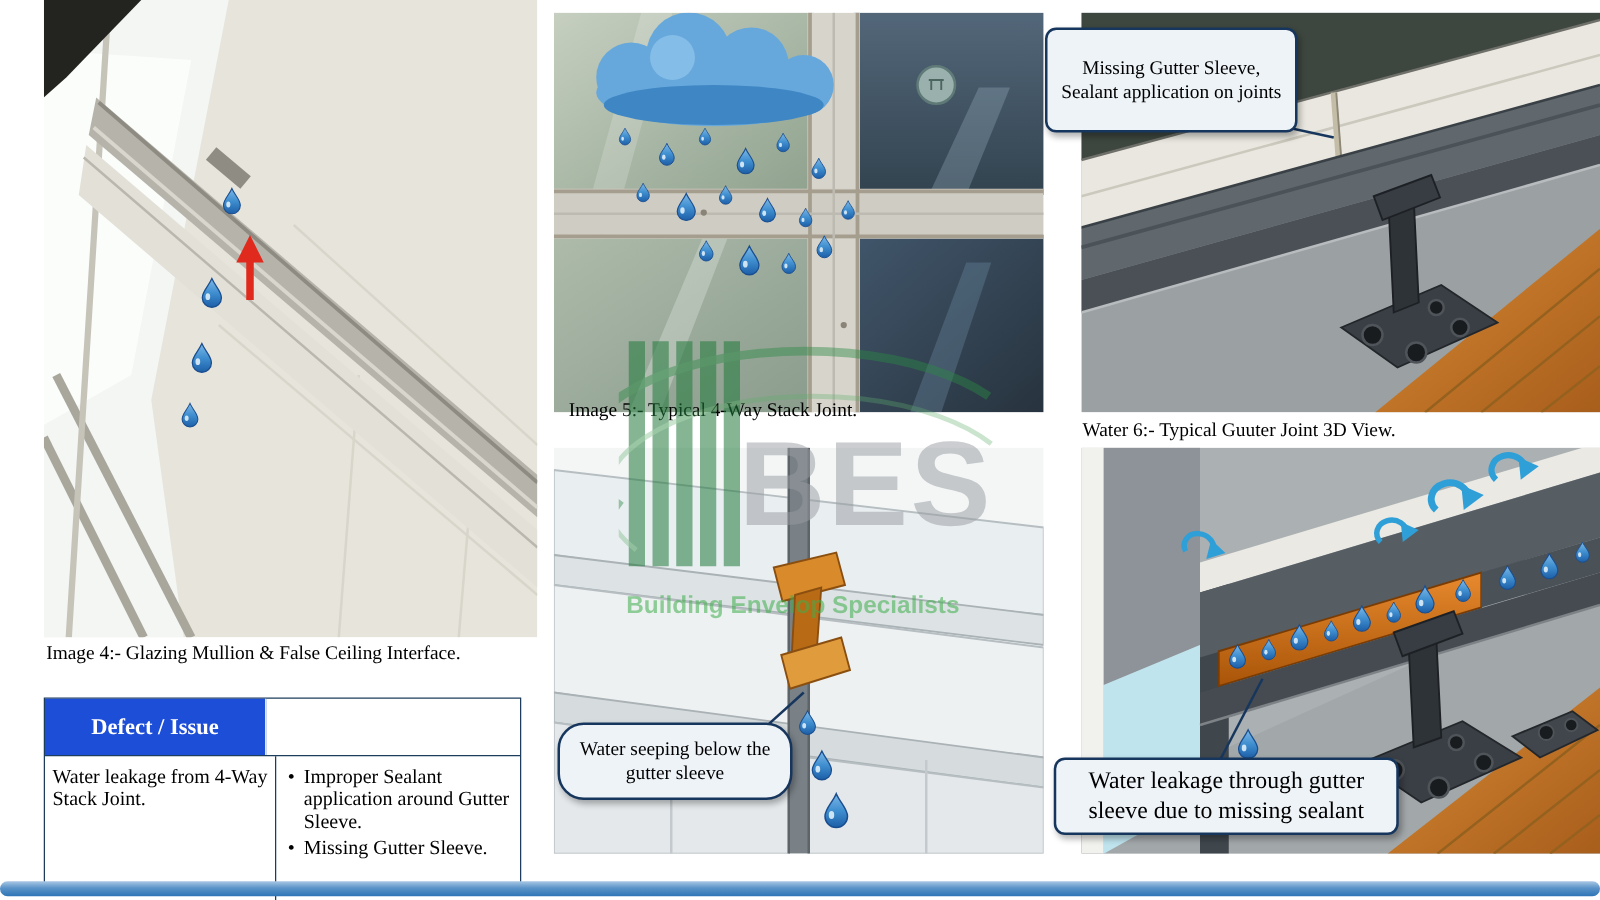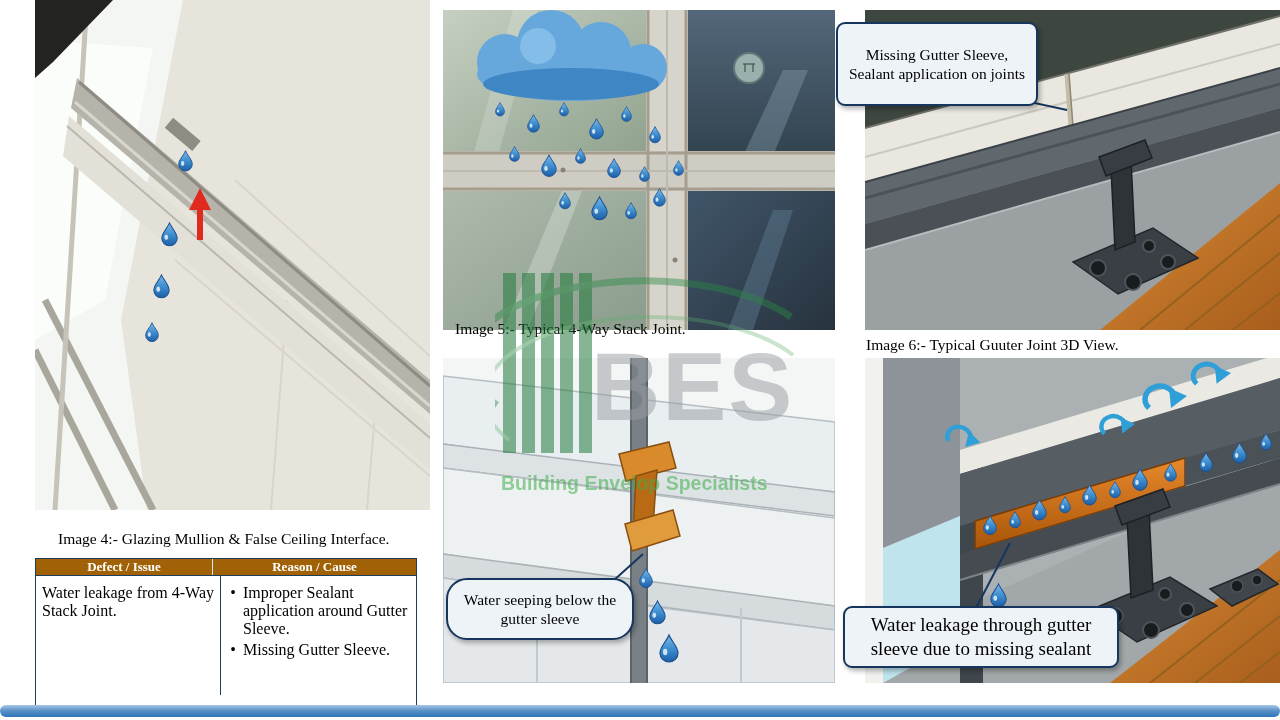--- a/index.html
+++ b/index.html
@@ -9,39 +9,39 @@
 
   .fig { position:absolute; overflow:hidden; }
   .fig svg { display:block; }
   #fig4 { left:35px;  top:0;     width:395px; height:510px; }
   #fig5 { left:443px; top:10px;  width:392px; height:320px; }
   #fig6 { left:865px; top:10px;  width:415px; height:320px; }
   #fig7 { left:443px; top:358px; width:392px; height:325px; }
   #fig8 { left:865px; top:358px; width:415px; height:325px; }
 
   .caption { position:absolute; font-size:15.5px; color:#000; white-space:nowrap; }
-  #cap4 { left:37px;  top:530px;margin-left:21px; }
+  #cap4 { left:37px;  top:514px; }
   #cap5 { left:455px; top:320px; }
   #cap6 { left:866px; top:336px; }
   #cap7 { left:455px; top:689px; }
   #cap8 { left:868px; top:689px; }
 
   .callout { position:absolute; background:#eef3f8; border:2px solid #17365d; border-radius:9px;
              color:#000; font-size:15.5px; line-height:1.25; text-align:center;
              display:flex; align-items:center; justify-content:center; padding:5px 9px;
              box-shadow:2px 3px 5px rgba(0,0,0,0.3); z-index:40; }
   #callout6 { left:836px; top:22px;  width:180px; min-height:70px; }
   #callout7 { left:446px; top:578px; width:166px; min-height:48px;border-radius:21px; }
   #callout8 { left:843px; top:606px; width:254px; min-height:48px; font-size:19px; }
 
   .defect-table { position:absolute; left:35px; top:558px; width:380px; height:152px;
                   border:1px solid #1c3d5c; background:#fff; z-index:10; }
   .t-row { display:flex; }
-  .t-head .t-cell { background:#a16207; color:#fff; font-weight:bold; text-align:center;
-                    font-size:13px; padding:0 2px; }
+  .t-head .t-cell { background:#1d4ed8; color:#fff; font-weight:bold; text-align:center;
+                    font-size:18px; padding:12px 2px; }
   .h1 { width:172px; border-right:1px solid #dbe7f2; }
   .h2 { flex:1; }
   .t-body { border-top:1px solid #1c3d5c; height:119px; }
   .c1 { width:172px; border-right:1px solid #1c3d5c; padding:8px 6px; font-size:16px; }
   .c2 { flex:1; padding:8px 4px 8px 2px; font-size:16px; }
   .bullet-row { display:flex; margin-bottom:3px; }
   .bullet { flex:0 0 20px; text-align:center; }
   .bullet-text { flex:1; padding-right:4px; }
 
   .watermark { position:absolute; left:495px; top:255px; width:300px; height:255px;
@@ -217,21 +217,21 @@
         <polygon points="246,158 266,150 270,232 250,240" fill="#2e3338" stroke="#1d2125" stroke-width="1.5"></polygon>
         <polygon points="234,147 280,130 287,148 241,166" fill="#383d43" stroke="#1d2125" stroke-width="1.5"></polygon>
         <circle cx="233" cy="258" r="8" fill="#191c1f" stroke="#4e5459" stroke-width="2"></circle>
         <circle cx="268" cy="272" r="8" fill="#191c1f" stroke="#4e5459" stroke-width="2"></circle>
         <circle cx="303" cy="252" r="7" fill="#191c1f" stroke="#4e5459" stroke-width="2"></circle>
         <circle cx="284" cy="236" r="6" fill="#191c1f" stroke="#4e5459" stroke-width="2"></circle>
       </g>
       <line x1="137" y1="86" x2="202" y2="100" stroke="#17365d" stroke-width="2"></line>
     </svg>
   </div>
-  <div class="caption" id="cap6">Image 6:- Typical Guuter Joint 3D View.</div>
+  <div class="caption" id="cap6">Water 6:- Typical Guuter Joint 3D View.</div>
 
   <div class="fig" id="fig7">
     <svg viewBox="0 0 392 325" width="392" height="325">
       <rect width="392" height="325" fill="#f4f6f6"></rect>
       <polygon points="0,18 188,40 188,112 0,86" fill="#e9eef0" stroke="#b6bec2" stroke-width="1.5"></polygon>
       <polygon points="204,42 392,64 392,134 204,114" fill="#e9eef0" stroke="#b6bec2" stroke-width="1.5"></polygon>
       <polygon points="0,86 392,134 392,158 0,110" fill="#dde3e5" stroke="#aab2b6" stroke-width="1.5"></polygon>
       <polygon points="0,110 188,134 188,224 0,196" fill="#eef1f2" stroke="#b6bec2" stroke-width="1.5"></polygon>
       <polygon points="204,136 392,160 392,248 204,226" fill="#eef1f2" stroke="#b6bec2" stroke-width="1.5"></polygon>
       <polygon points="0,196 392,248 392,272 0,220" fill="#d6dcde" stroke="#aab2b6" stroke-width="1.5"></polygon>
@@ -321,21 +321,20 @@
     </svg>
   </div>
 
   <div class="callout" id="callout6">Missing Gutter Sleeve, Sealant application on joints</div>
   <div class="callout" id="callout7">Water seeping below the gutter sleeve</div>
   <div class="callout" id="callout8">Water leakage through gutter sleeve due to missing sealant</div>
 
   <div class="defect-table">
     <div class="t-row t-head">
       <div class="t-cell h1">Defect / Issue</div>
-      <div class="t-cell h2">Reason / Cause</div>
     </div>
     <div class="t-row t-body">
       <div class="t-cell c1">Water leakage from 4-Way Stack Joint.</div>
       <div class="t-cell c2">
         <div class="bullet-row">
           <span class="bullet">•</span>
           <span class="bullet-text">Improper Sealant application around Gutter Sleeve.</span>
         </div>
         <div class="bullet-row">
           <span class="bullet">•</span>

